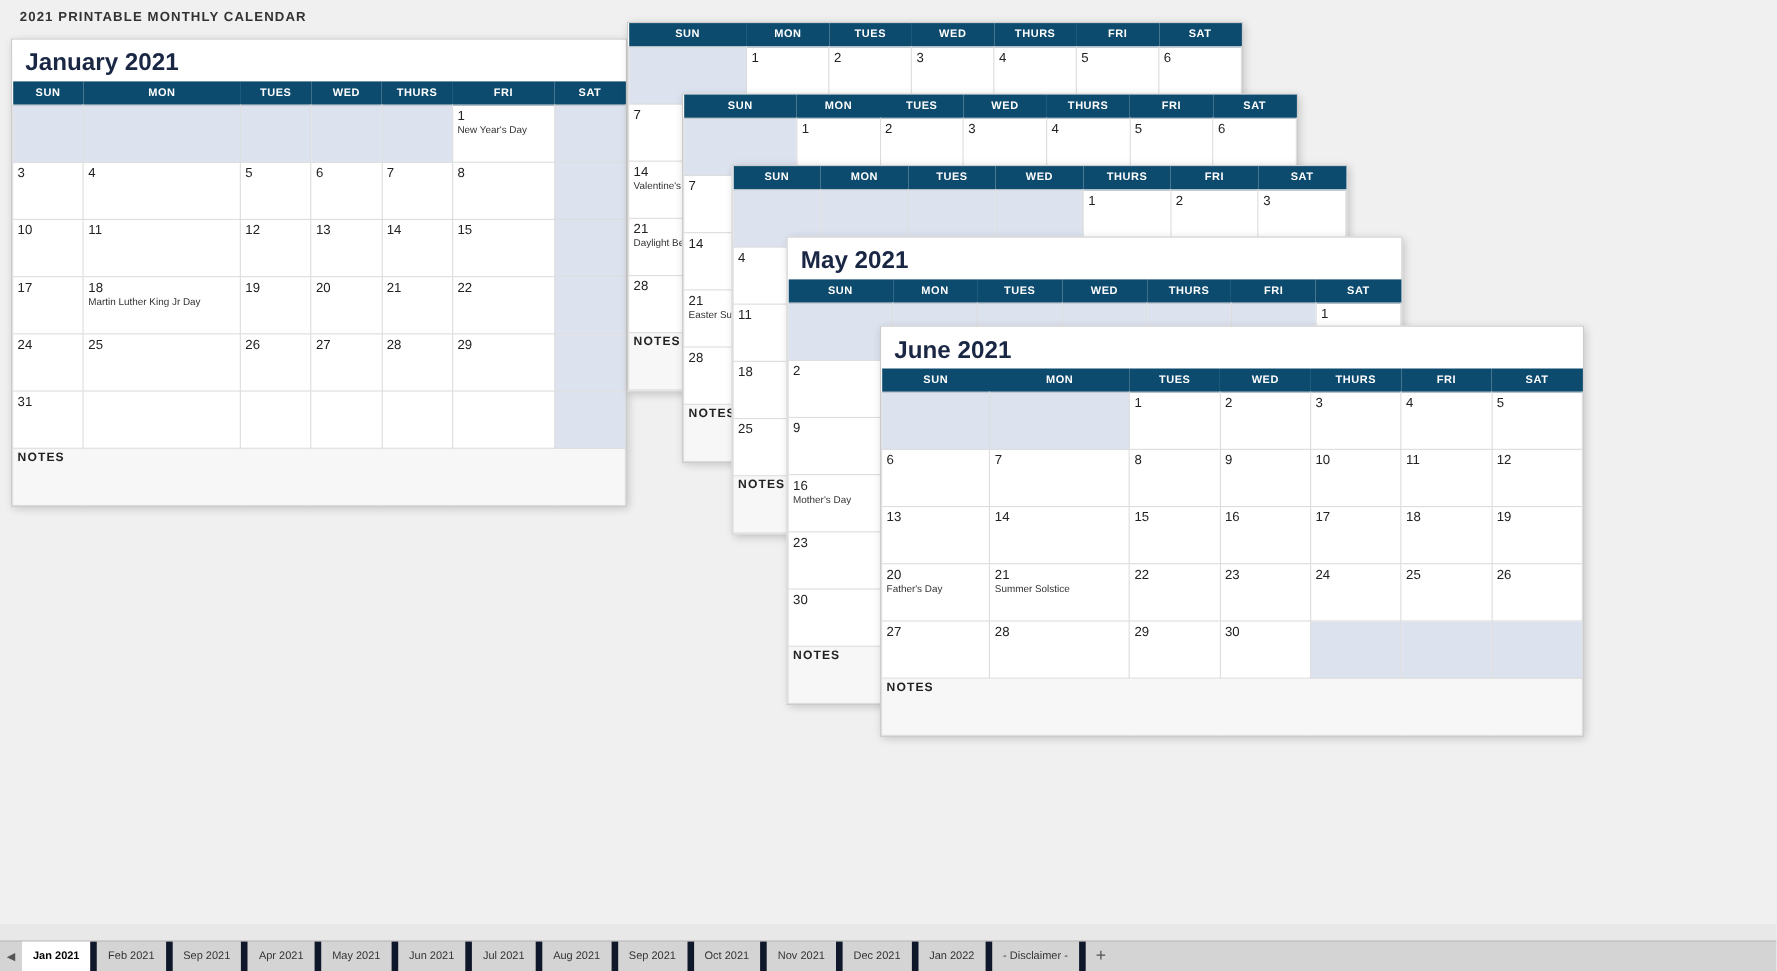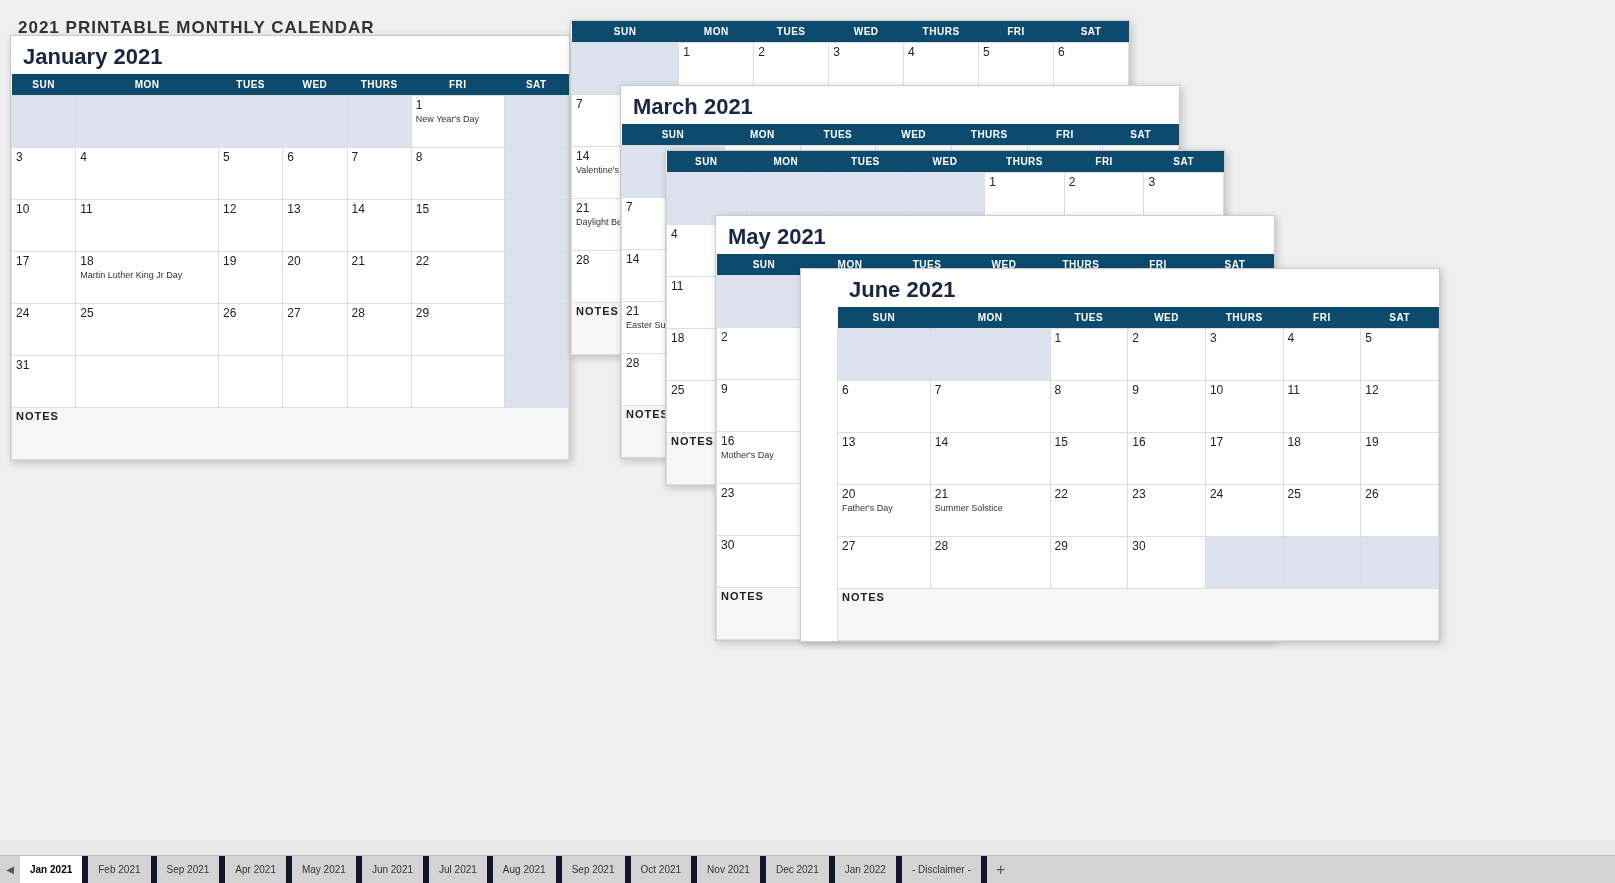--- a/index.html
+++ b/index.html
@@ -15,23 +15,23 @@
     .main-area {
       background: #f0f0f0;
       width: 1615px;
       height: 840px;
       position: relative;
       overflow: hidden;
     }
 
     .page-title {
       position: absolute;
-      top: 18px;
+      top: 8px;
       left: 18px;
-      font-size: 17px;
+      font-size: 12px;
       font-weight: bold;
       color: #333;
       letter-spacing: 1px;
     }
 
     
     .cal-card {
       position: absolute;
       background: #fff;
       border: 1px solid #ccc;
@@ -131,24 +131,23 @@
 
     
     #may-card {
       top: 215px;
       left: 715px;
       width: 560px;
     }
 
     
     #jun-card {
-      top: 268px;
+      top: 296px;
       left: 800px;
       width: 640px;
-      padding-left: 36px;
     }
 
     
     .tab-bar {
       position: absolute;
       bottom: 0;
       left: 0;
       width: 1615px;
       height: 28px;
       background: #d4d4d4;
@@ -442,21 +441,20 @@
           <td class="faded"></td>
         </tr>
         <tr class="notes-row">
           <td colspan="7">NOTES</td>
         </tr>
       </tbody>
     </table>
   </div>
 
   <div class="cal-card" id="mar-card">
-    <div class="cal-month-title">March 2021</div>
     <table class="cal-table">
       <thead>
         <tr>
           <th>SUN</th>
           <th>MON</th>
           <th>TUES</th>
           <th>WED</th>
           <th>THURS</th>
           <th>FRI</th>
           <th>SAT</th>

